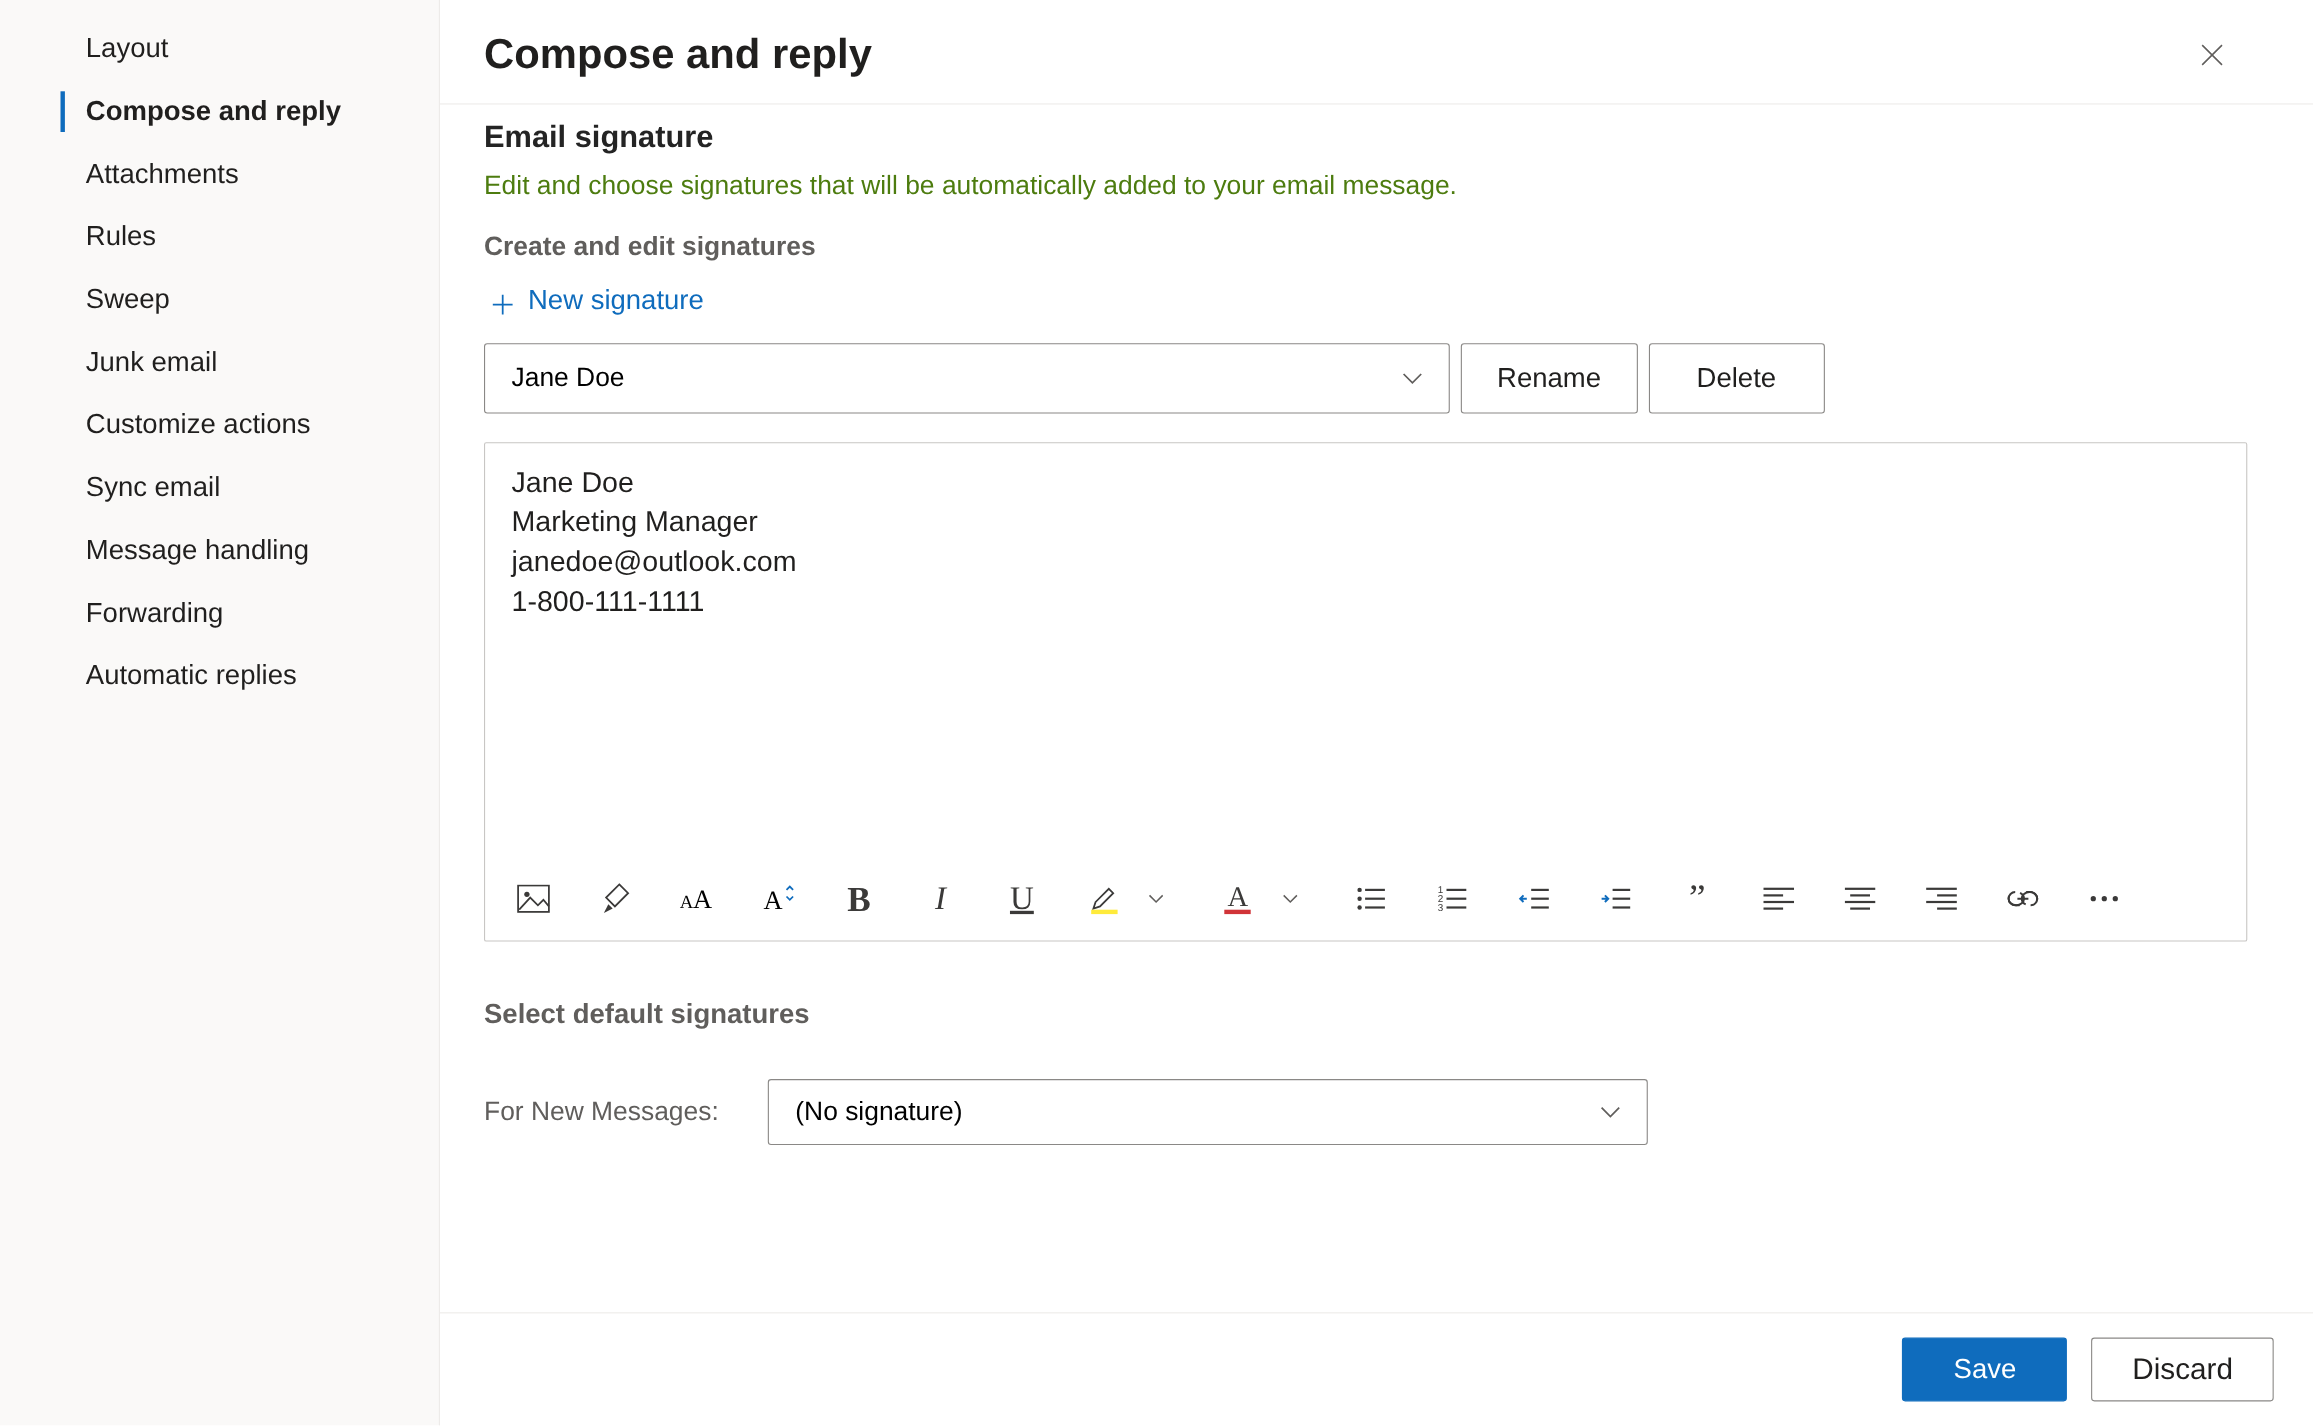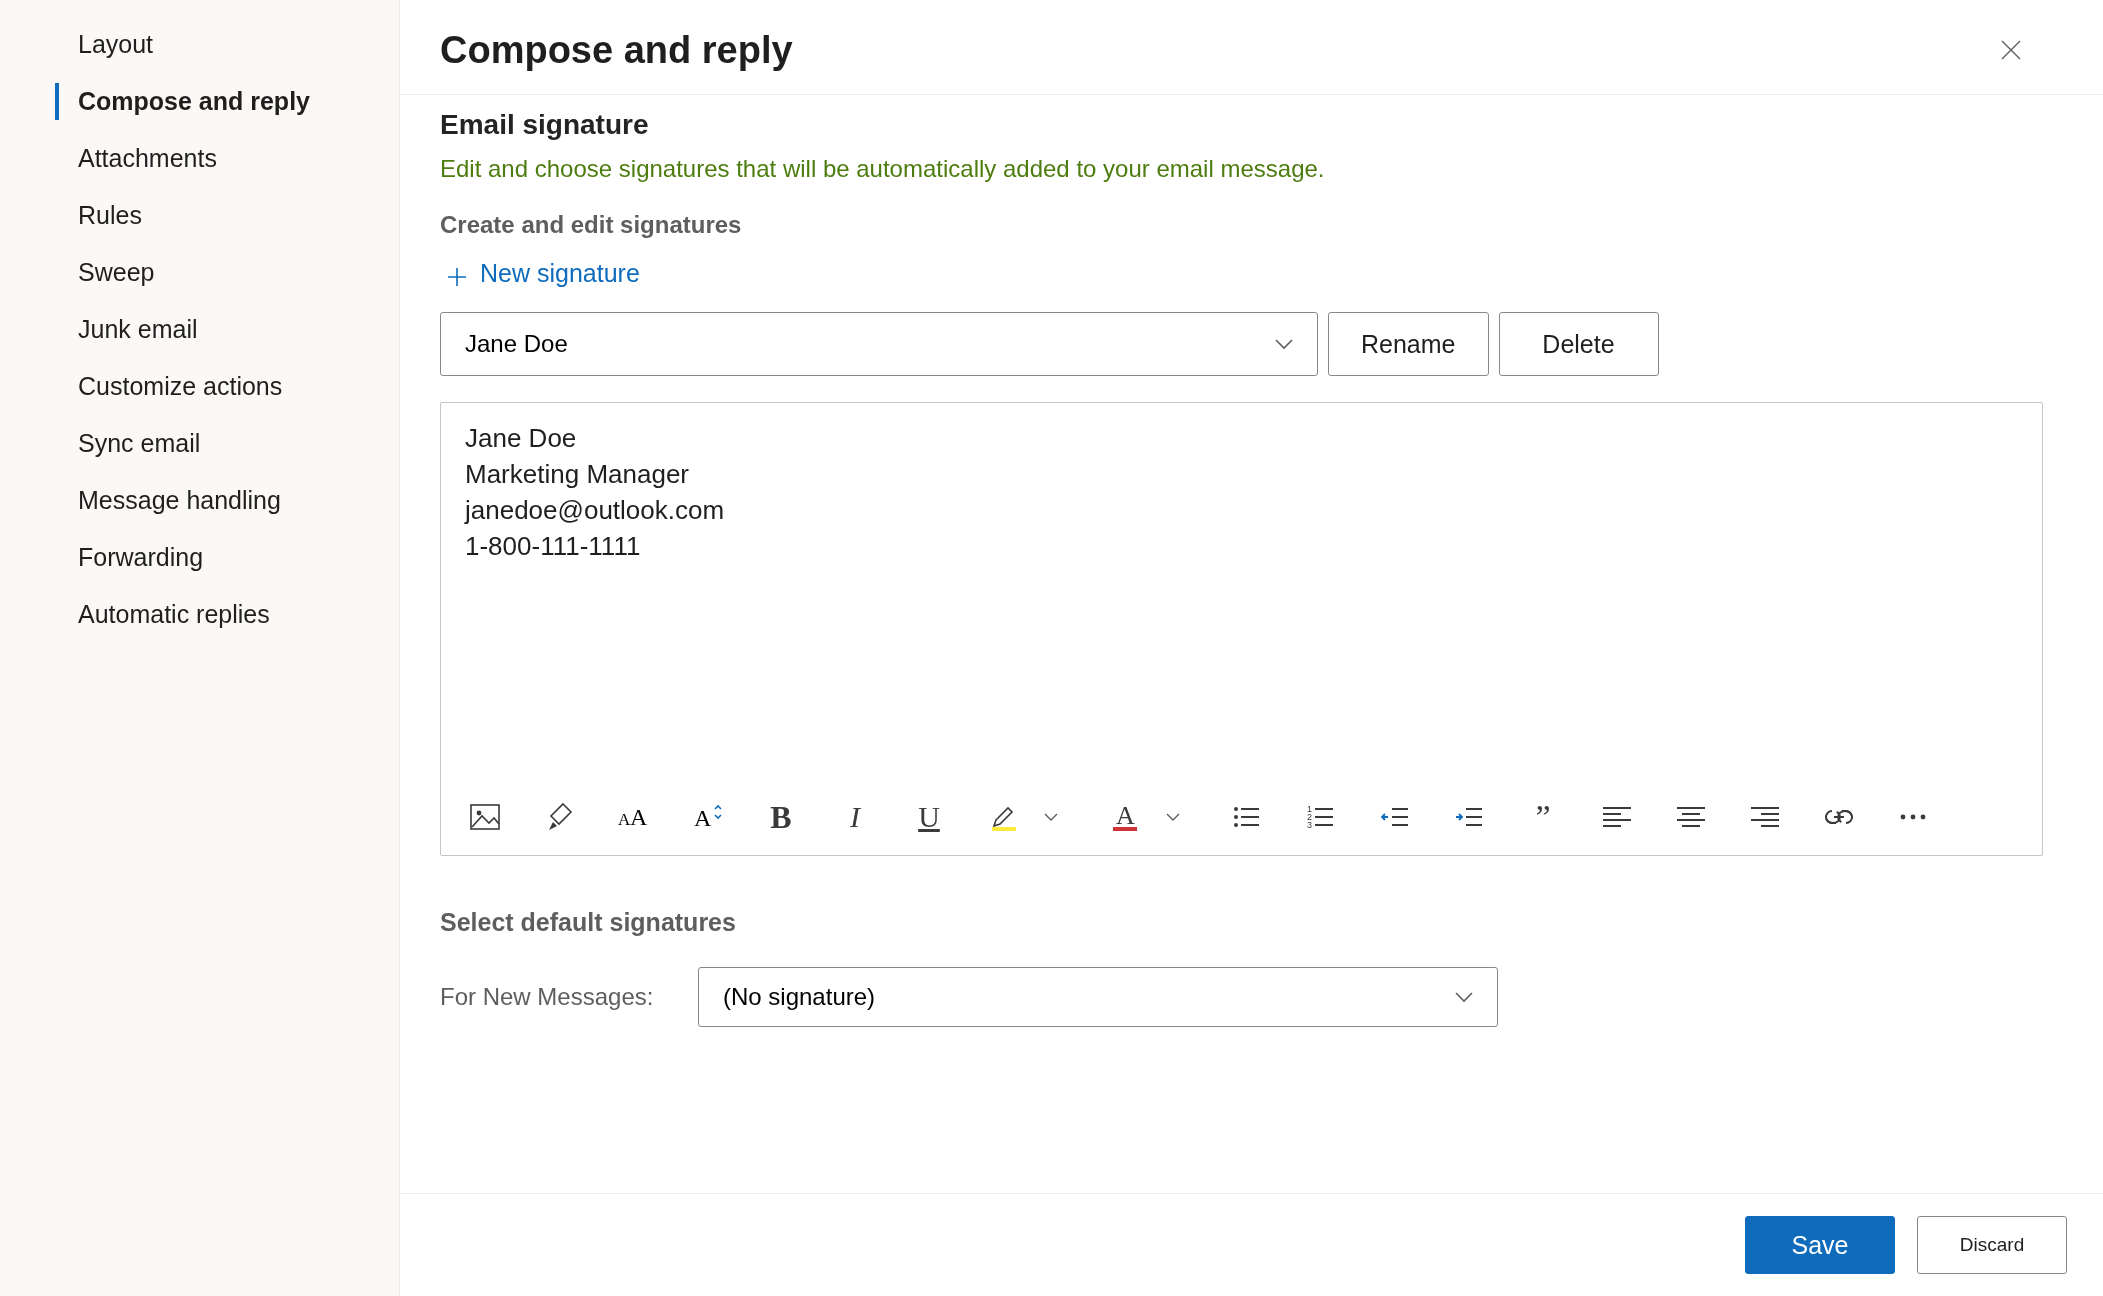--- a/index.html
+++ b/index.html
@@ -194,21 +194,21 @@
     color: #605e5c;
     margin-left: -26px;
   }
   .default-section {
     margin-top: 52px;
   }
   .default-row {
     display: flex;
     align-items: center;
     gap: 18px;
-    margin-top: 30px;
+    margin-top: 44px;
   }
   .default-label {
     font-size: 24px;
     color: #605e5c;
     width: 240px;
   }
   .default-select {
     position: relative;
     width: 800px;
   }
@@ -235,21 +235,21 @@
     cursor: pointer;
   }
   .btn-secondary {
     height: 58px;
     min-width: 150px;
     padding: 0 36px;
     background: #fff;
     color: #201f1e;
     border: 1px solid #8a8886;
     border-radius: 3px;
-    font-size: 19px;
+    font-size: 27px;
     cursor: pointer;
   }
   svg { display:block; }
 </style>
 </head>
 <body>
 
 <div class="app">
 
   <nav class="sidebar">

